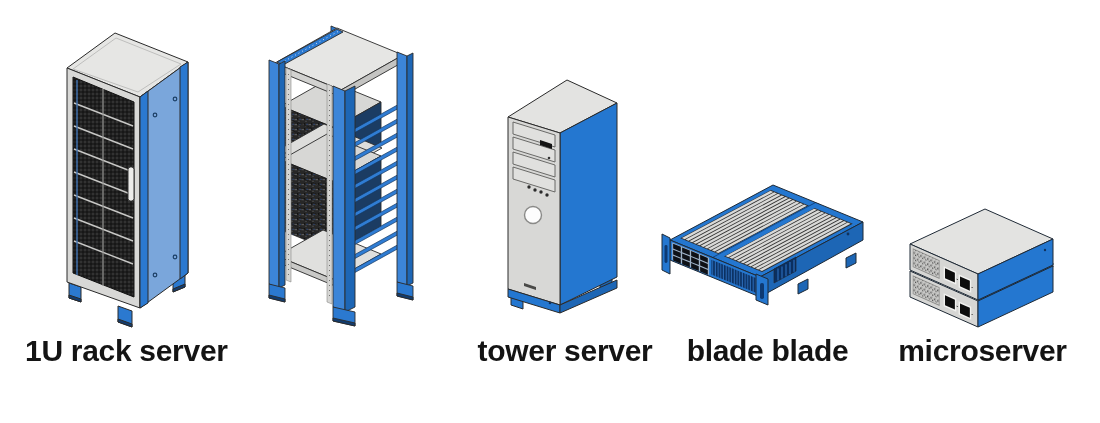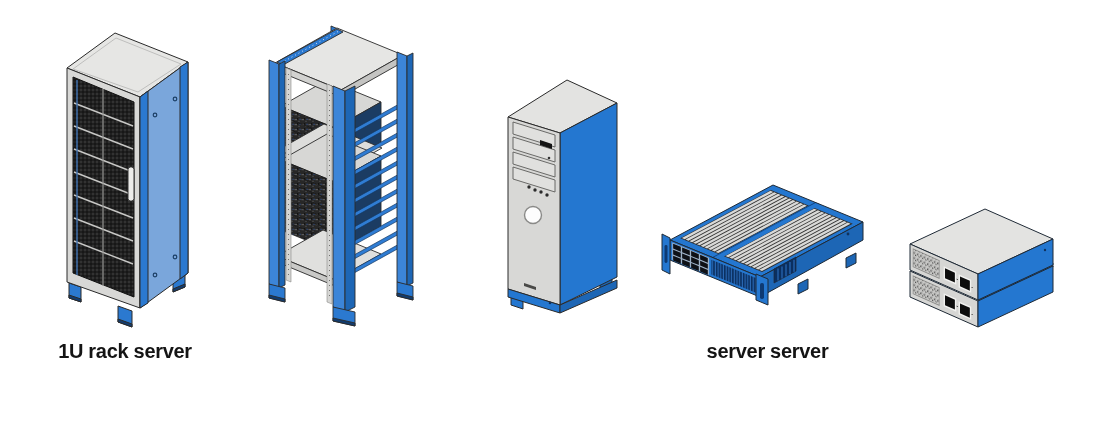--- a/index.html
+++ b/index.html
@@ -5,21 +5,21 @@
   html,body{margin:0;padding:0;}
   body{
     width:1100px;height:423px;position:relative;overflow:hidden;
     background:#ffffff;font-family:"Liberation Sans",sans-serif;
   }
   .canvas{position:absolute;inset:0;}
   .fig{position:absolute;}
   .fig svg{display:block;}
   .lbl{
     position:absolute;top:334px;height:34px;line-height:34px;
-    text-align:center;font-weight:700;font-size:20px;color:#141414;
+    text-align:center;font-weight:700;font-size:30px;color:#141414;
     letter-spacing:-0.3px;white-space:nowrap;
   }
   svg polygon, svg rect, svg line, svg circle, svg path{shape-rendering:geometricPrecision;}
 </style>
 </head>
 <body>
 
 <div class="canvas">
 
   <svg width="0" height="0" style="position:absolute" aria-hidden="true">
@@ -341,15 +341,17 @@
           <circle cx="0.915" cy="0.62" r="0.013" fill="#111111"></circle>
         </g>
         <polygon points="17,66 85,96 85,122 17,92" fill="none" stroke="#1f2a36" stroke-width="1" stroke-linejoin="round"></polygon>
         <polygon points="85,96 160,61 160,87 85,122" fill="#2477d0" stroke="#1f2a36" stroke-width="1" stroke-linejoin="round"></polygon>
         <circle cx="152" cy="72" r="1.2" fill="#10325e"></circle>
       </g>
     </svg>
   </div>
 
   <div class="lbl" style="left:25px;width:200px">1U rack server</div>
-  <div class="lbl" style="left:650px;width:235px">server server</div>
+  <div class="lbl" style="left:470px;width:190px">tower server</div>
+  <div class="lbl" style="left:650px;width:235px">blade blade</div>
+  <div class="lbl" style="left:885px;width:195px">microserver</div>
 
 </div>
 
 </body></html>

